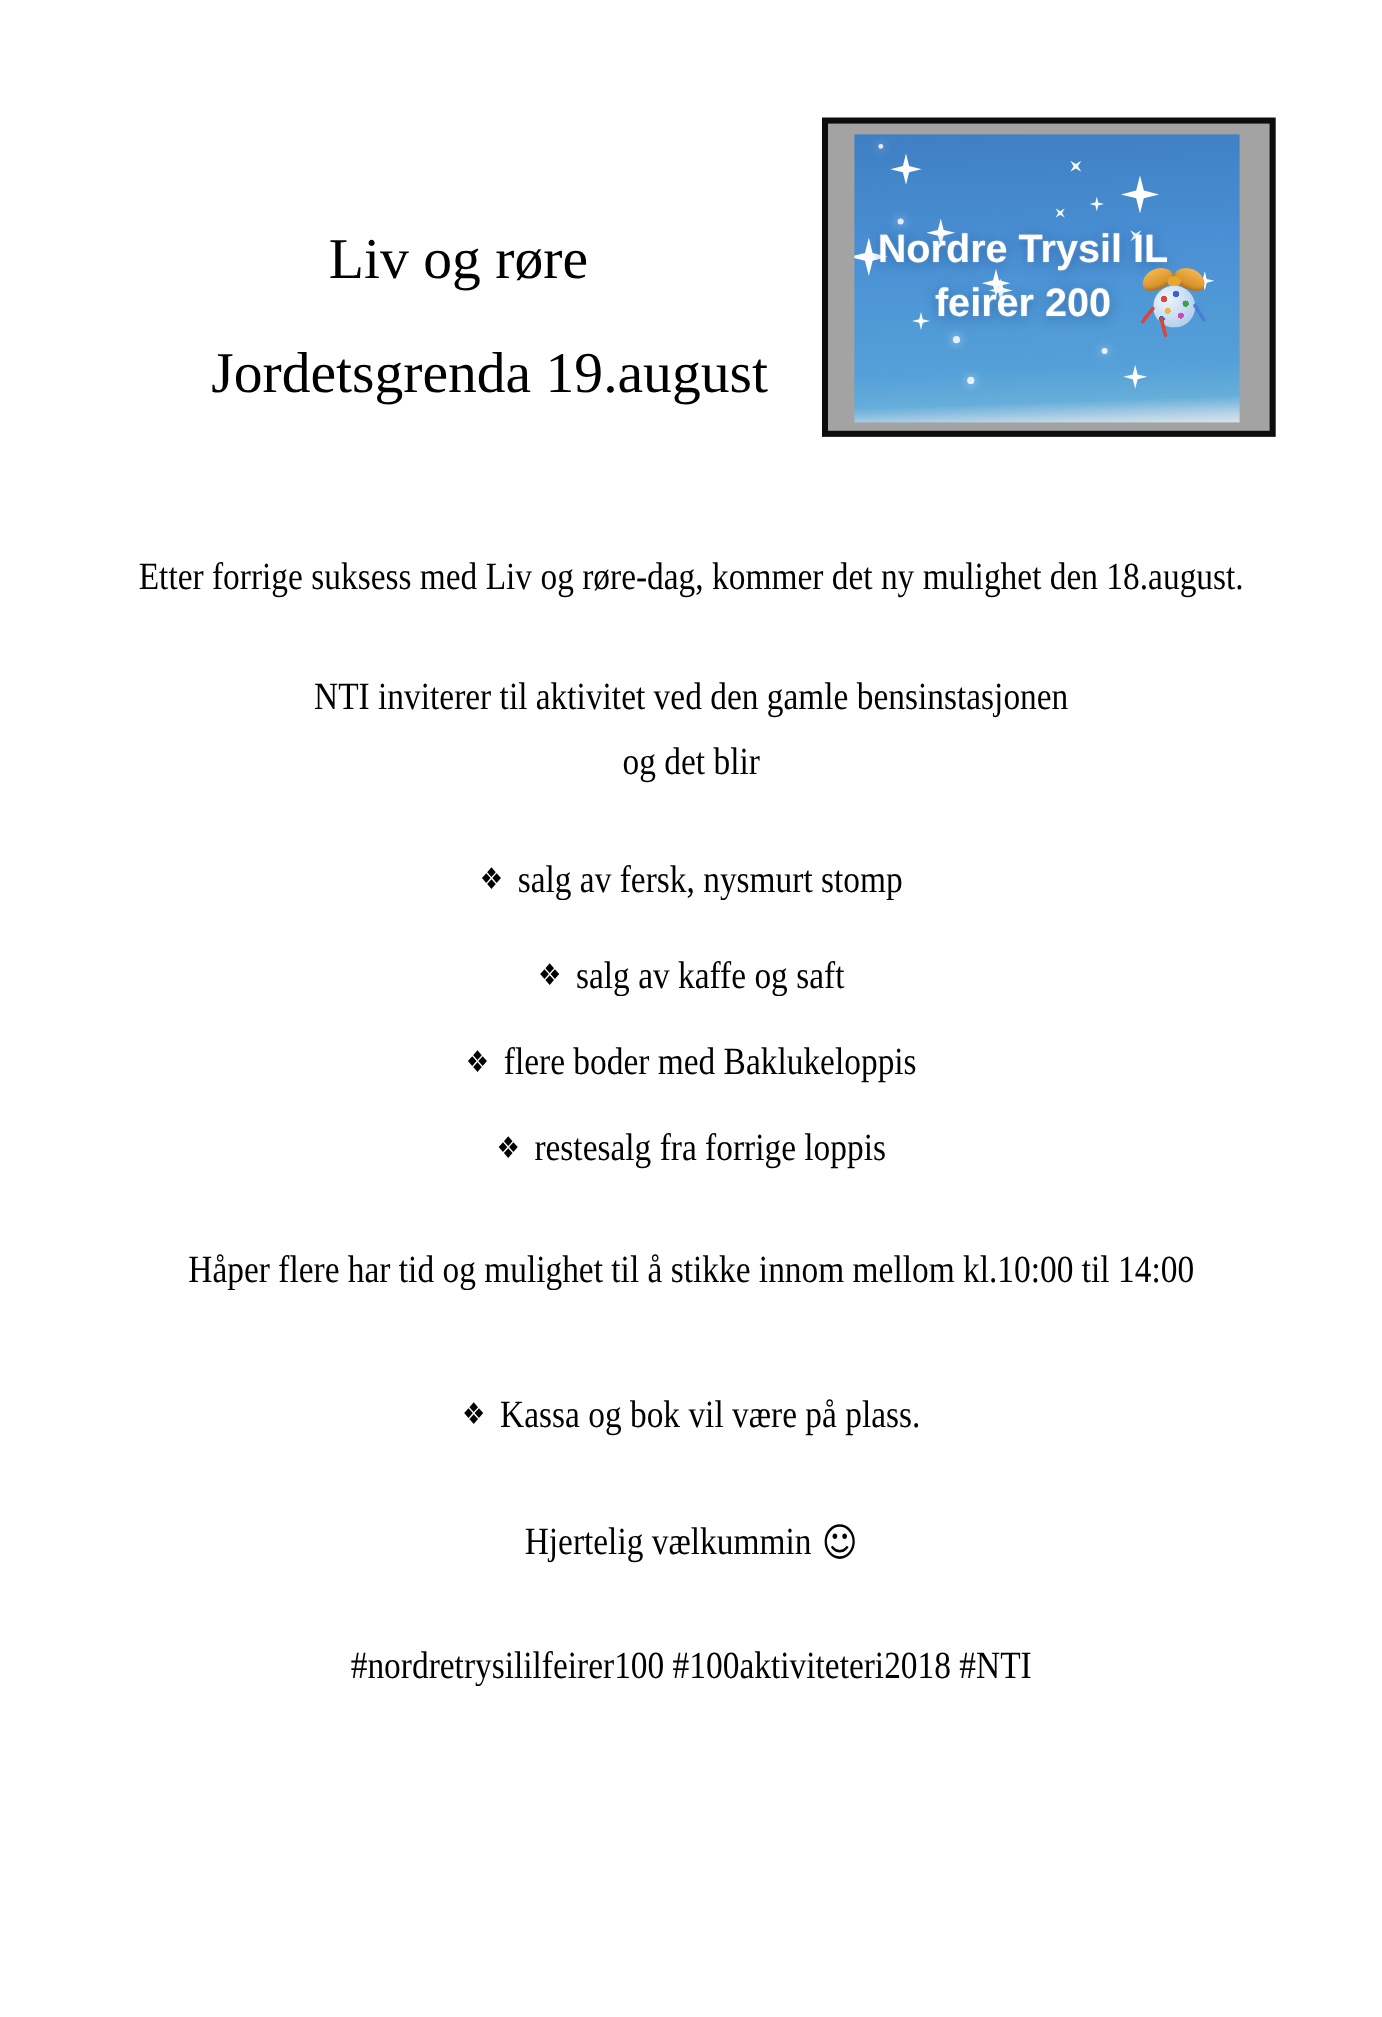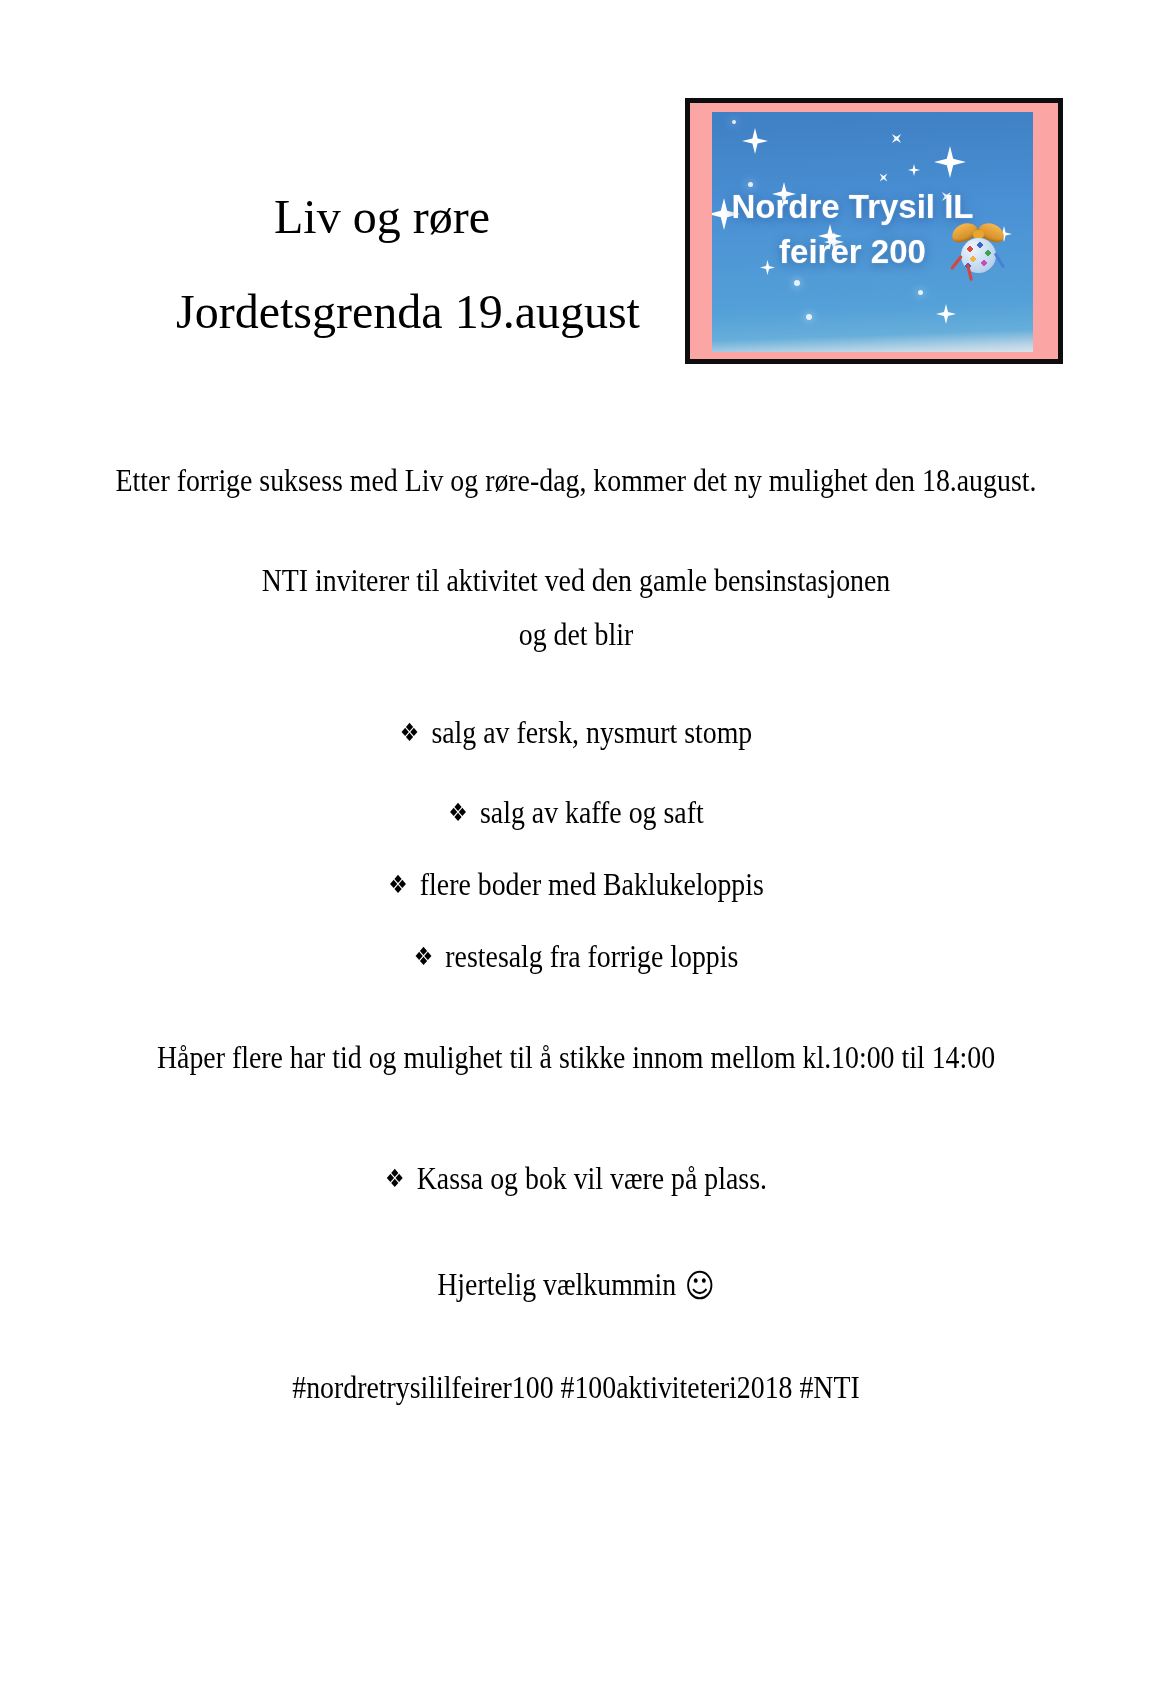--- a/index.html
+++ b/index.html
@@ -7,21 +7,21 @@
     position:relative;width:1152px;height:1681px;background:#ffffff;
     font-family:"Liberation Serif","DejaVu Serif",serif;color:#000;overflow:hidden;
   }
   
   .title-line{position:absolute;font-size:48px;line-height:58px;text-align:center;white-space:nowrap;}
   .title-1{top:188px;left:12px;width:662px;margin-left:39px;}
   .title-2{top:283px;left:0;width:816px;}
   
   .logo-frame{
     position:absolute;left:685px;top:98px;width:378px;height:266px;
-    border:5px solid #0d0d0d;background:#fca5a5;box-sizing:border-box;
+    border:5px solid #0d0d0d;background:#a3a3a3;box-sizing:border-box;
   }
   .logo-photo{
     position:absolute;left:22px;top:9px;width:321px;height:240px;overflow:hidden;
     background:linear-gradient(178deg,#3f7fc3 0%,#4a90d4 40%,#54a0d8 80%,#66aeda 91%,#b9d4e6 97%,#d7e4ec 100%);
   }
   .logo-text{
     position:absolute;top:72px;left:0;width:100%;box-sizing:border-box;padding-right:40px;
     text-align:center;font-family:"Liberation Sans","DejaVu Sans",sans-serif;font-weight:bold;
     font-size:33px;line-height:45px;color:#ffffff;
     text-shadow:0 2px 10px rgba(25,70,135,.5),0 0 2px rgba(255,255,255,.35);

